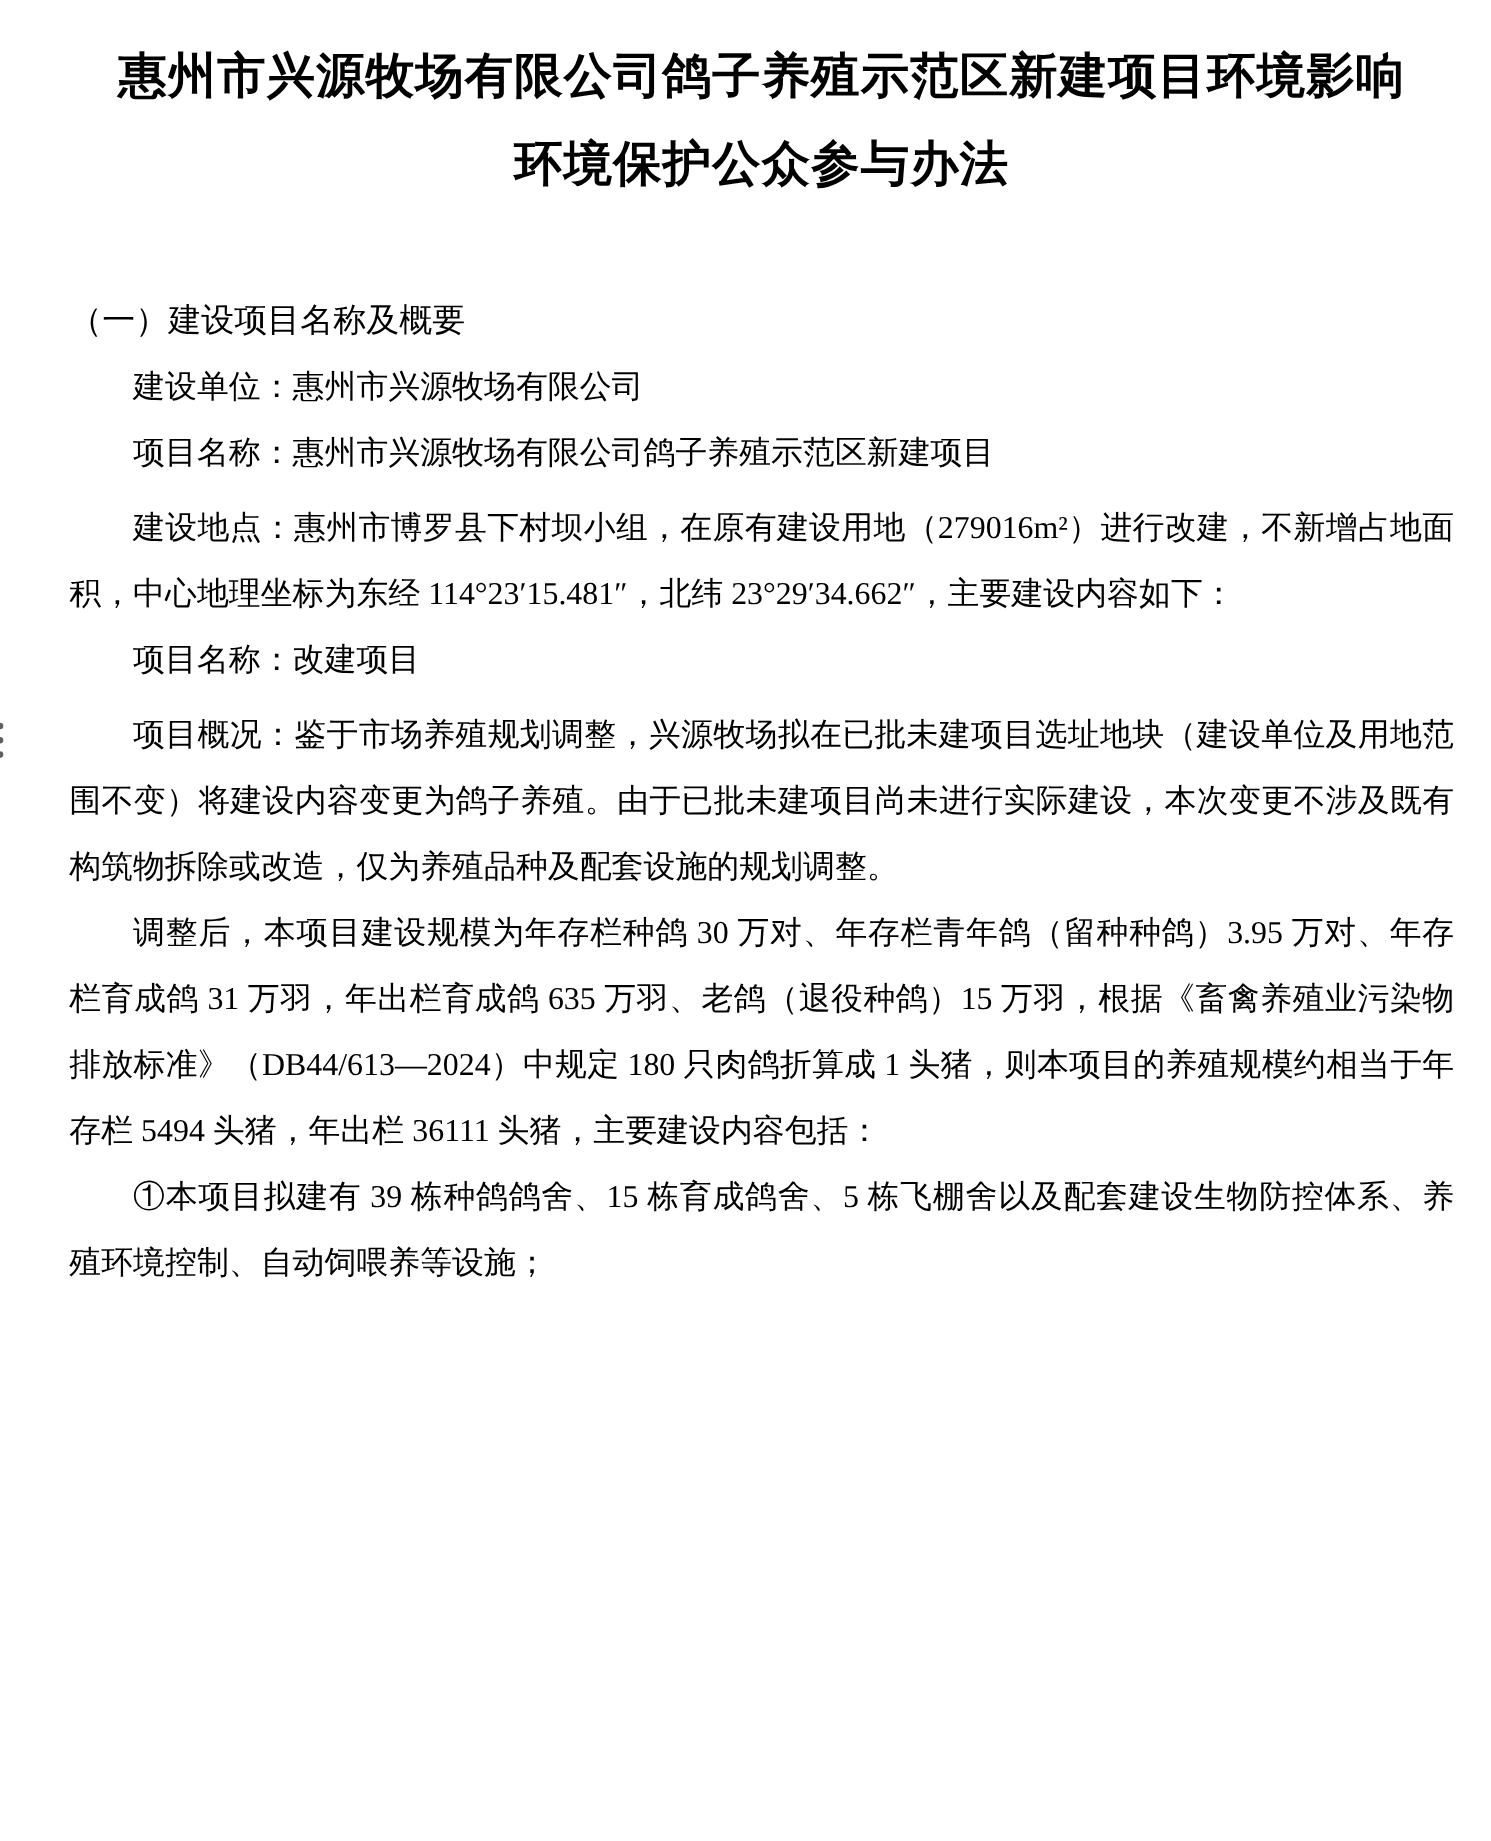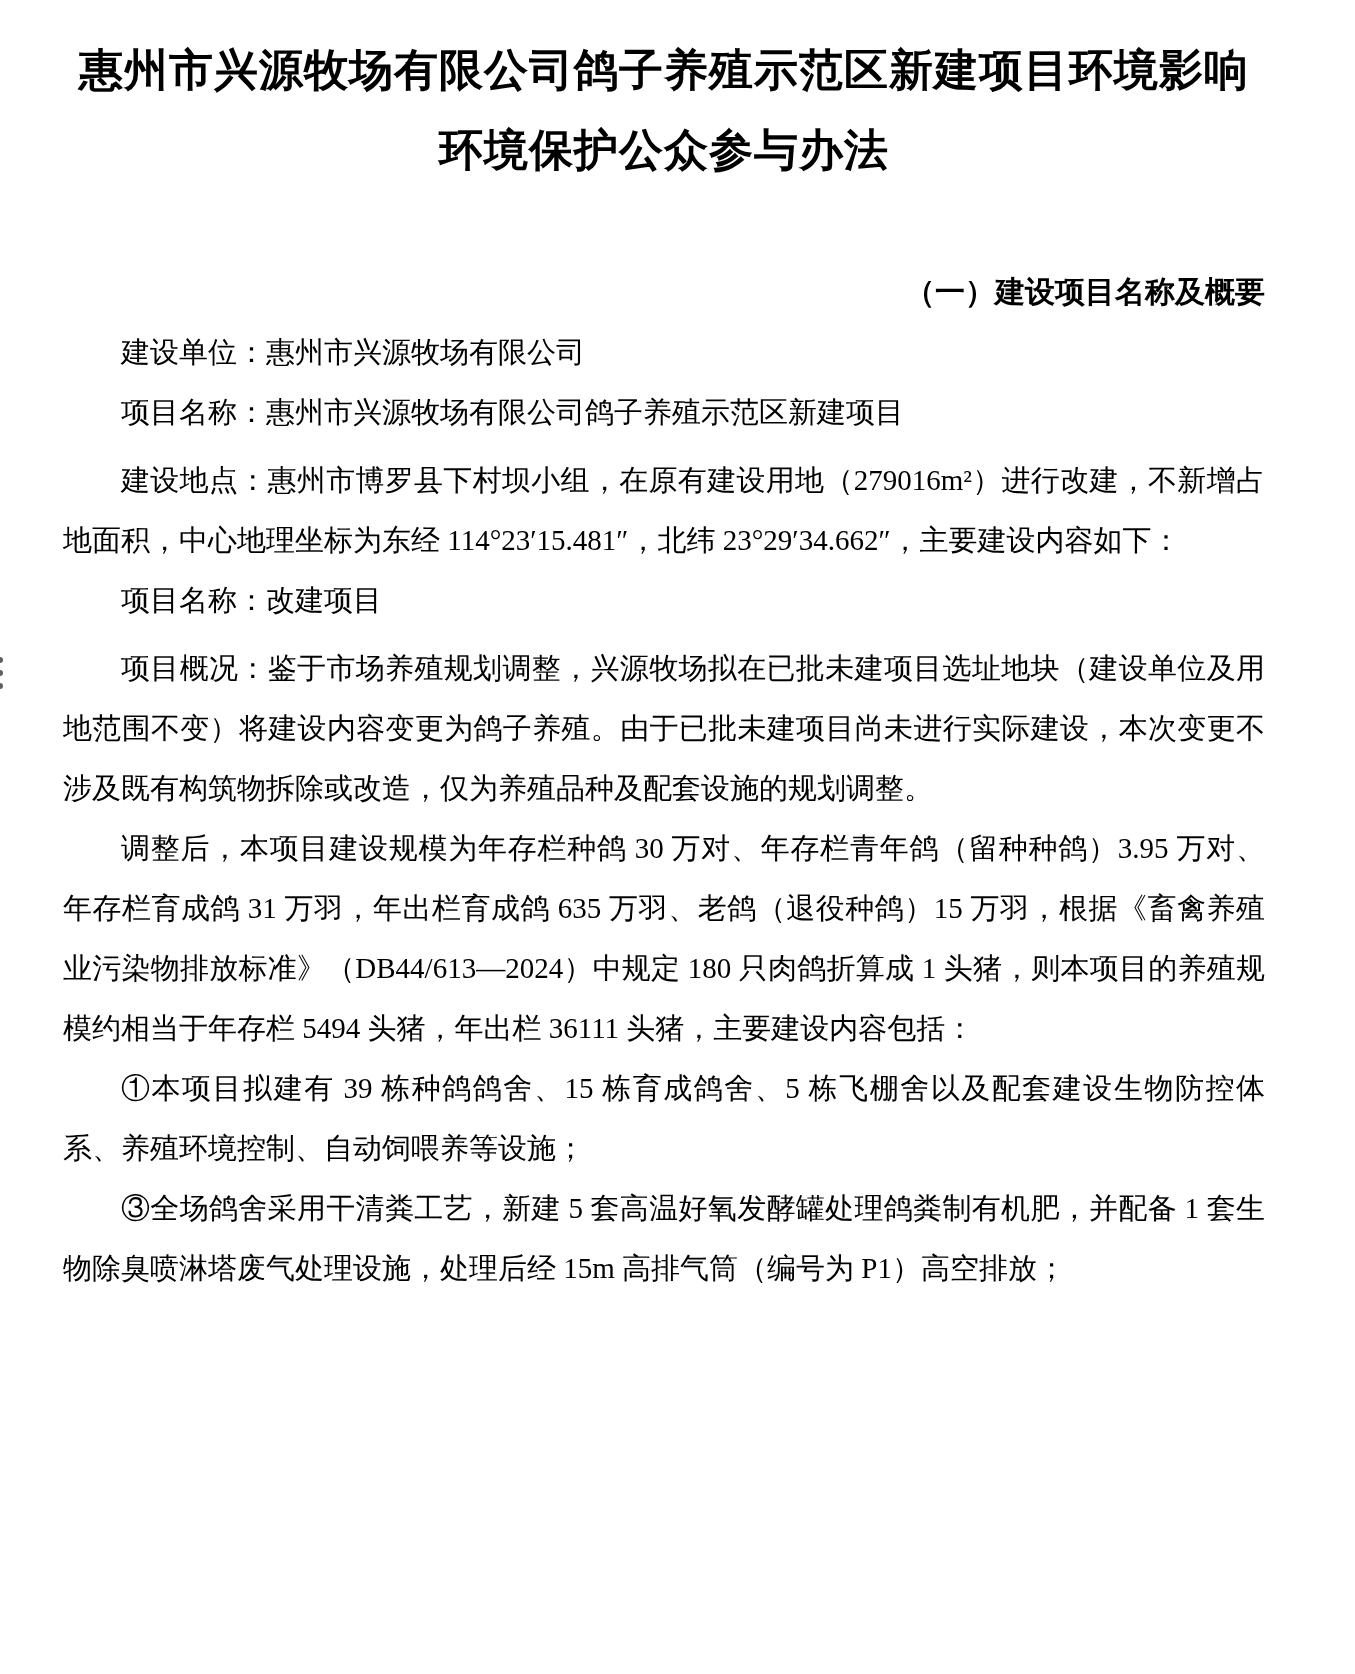--- a/index.html
+++ b/index.html
@@ -9,45 +9,45 @@
     height: 1674px;
     overflow: hidden;
     font-family: "Liberation Serif", "DejaVu Serif", serif;
     color: #000000;
   }
   .page {
     position: relative;
     width: 1355px;
     height: 1674px;
     background: #ffffff;
-    padding: 30px 90px 0 63px;
+    padding: 30px 33px 0 63px;
   }
   .doc-title {
     font-family: "Liberation Sans", "DejaVu Sans", sans-serif;
     font-weight: bold;
     font-size: 44px;
     line-height: 80px;
     text-align: center;
     letter-spacing: 1px;
   }
   .doc-title .title-line { display: block; }
   .doc-body {
     margin-top: 72px;
     font-size: 29px;
     line-height: 60px;
     text-align: justify;
   }
   .para { text-align: justify; }
   .indent { text-indent: 2em; }
   .section-heading {
     font-family: "Liberation Sans", "DejaVu Sans", sans-serif;
-    font-weight: bold;
+    font-weight: normal;
     font-size: 30px;
     line-height: 60px;
-    text-align: right;
+    text-align: left;
   }
   .mt-sm { margin-top: 8px; }
   .side-dots {
     position: absolute;
     left: -3px;
     top: 657px;
     display: flex;
     flex-direction: column;
     gap: 7px;
   }
@@ -87,16 +87,15 @@
 
     <p class="para indent">项目名称：改建项目</p>
 
     <p class="para indent mt-sm">项目概况：鉴于市场养殖规划调整，兴源牧场拟在已批未建项目选址地块（建设单位及用地范围不变）将建设内容变更为鸽子养殖。由于已批未建项目尚未进行实际建设，本次变更不涉及既有构筑物拆除或改造，仅为养殖品种及配套设施的规划调整。</p>
 
     <p class="para indent">调整后，本项目建设规模为年存栏种鸽 30 万对、年存栏青年鸽（留种种鸽）3.95 万对、年存栏育成鸽 31 万羽，年出栏育成鸽 635 万羽、老鸽（退役种鸽）15 万羽，根据《畜禽养殖业污染物排放标准》（DB44/613—2024）中规定 180 只肉鸽折算成 1 头猪，则本项目的养殖规模约相当于年存栏 5494 头猪，年出栏 36111 头猪，主要建设内容包括：</p>
 
     <p class="para indent">①本项目拟建有 39 栋种鸽鸽舍、15 栋育成鸽舍、5 栋飞棚舍以及配套建设生物防控体系、养殖环境控制、自动饲喂养等设施；</p>
 
 
-    <p class="para indent">③全场鸽舍采用干清粪工艺，新建 5 套高温好氧发酵罐处理鸽粪制有机肥，并配备 1 套生物除臭喷淋塔废气处理设施，处理后经 15m 高排气筒（编号为 P1）高空排放；</p>
 
   </div>
 </div>
 
 </body></html>

